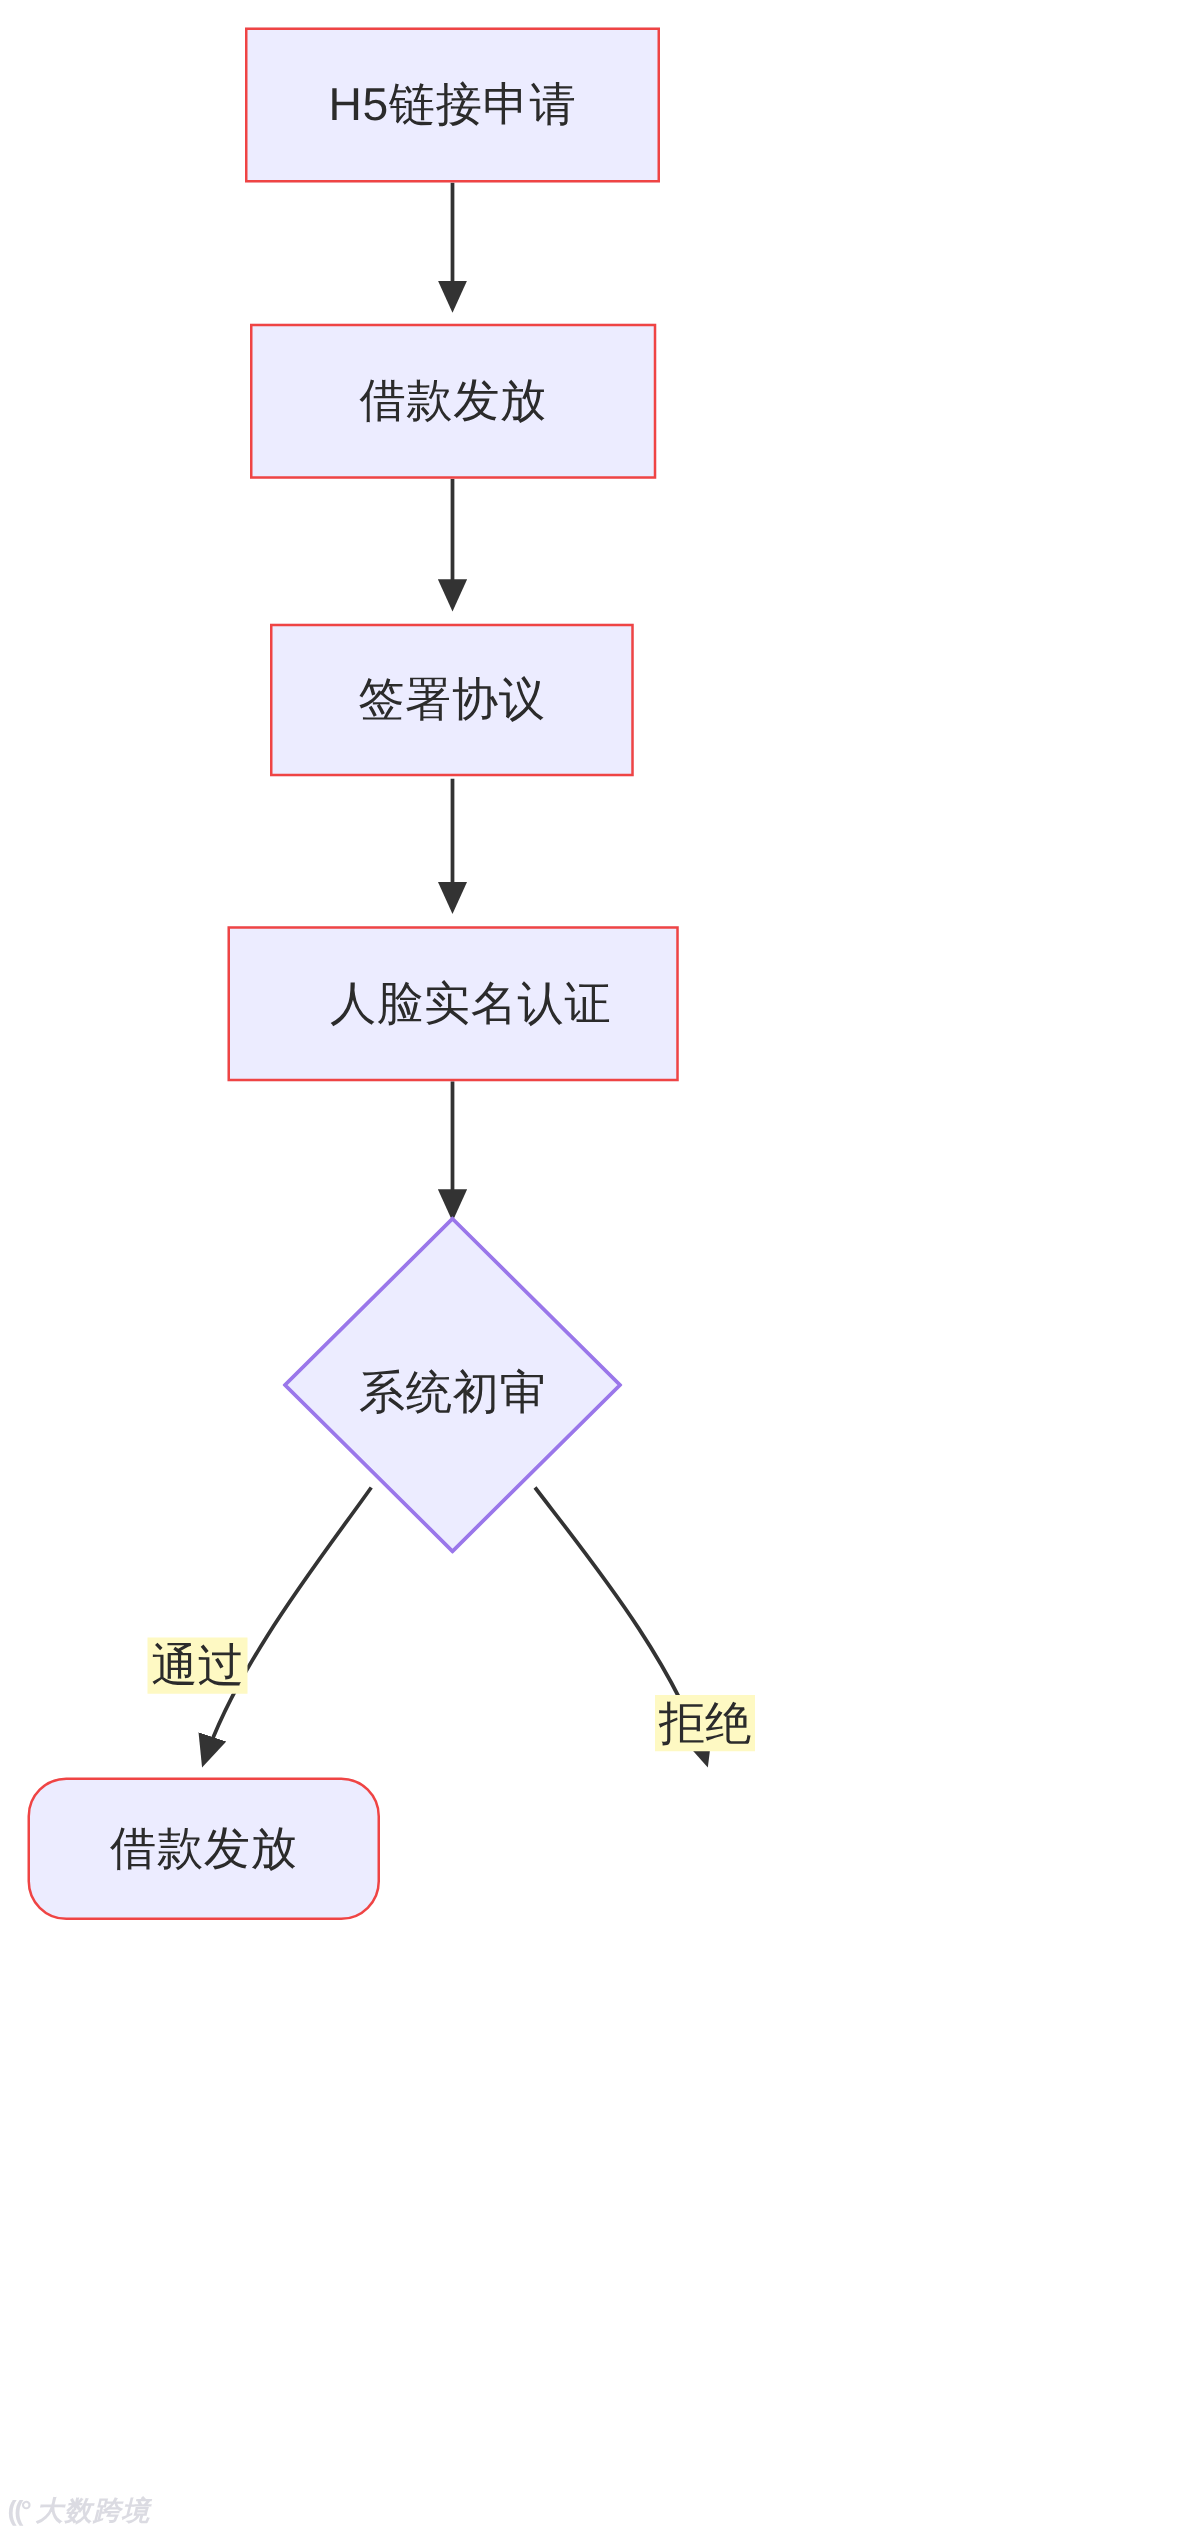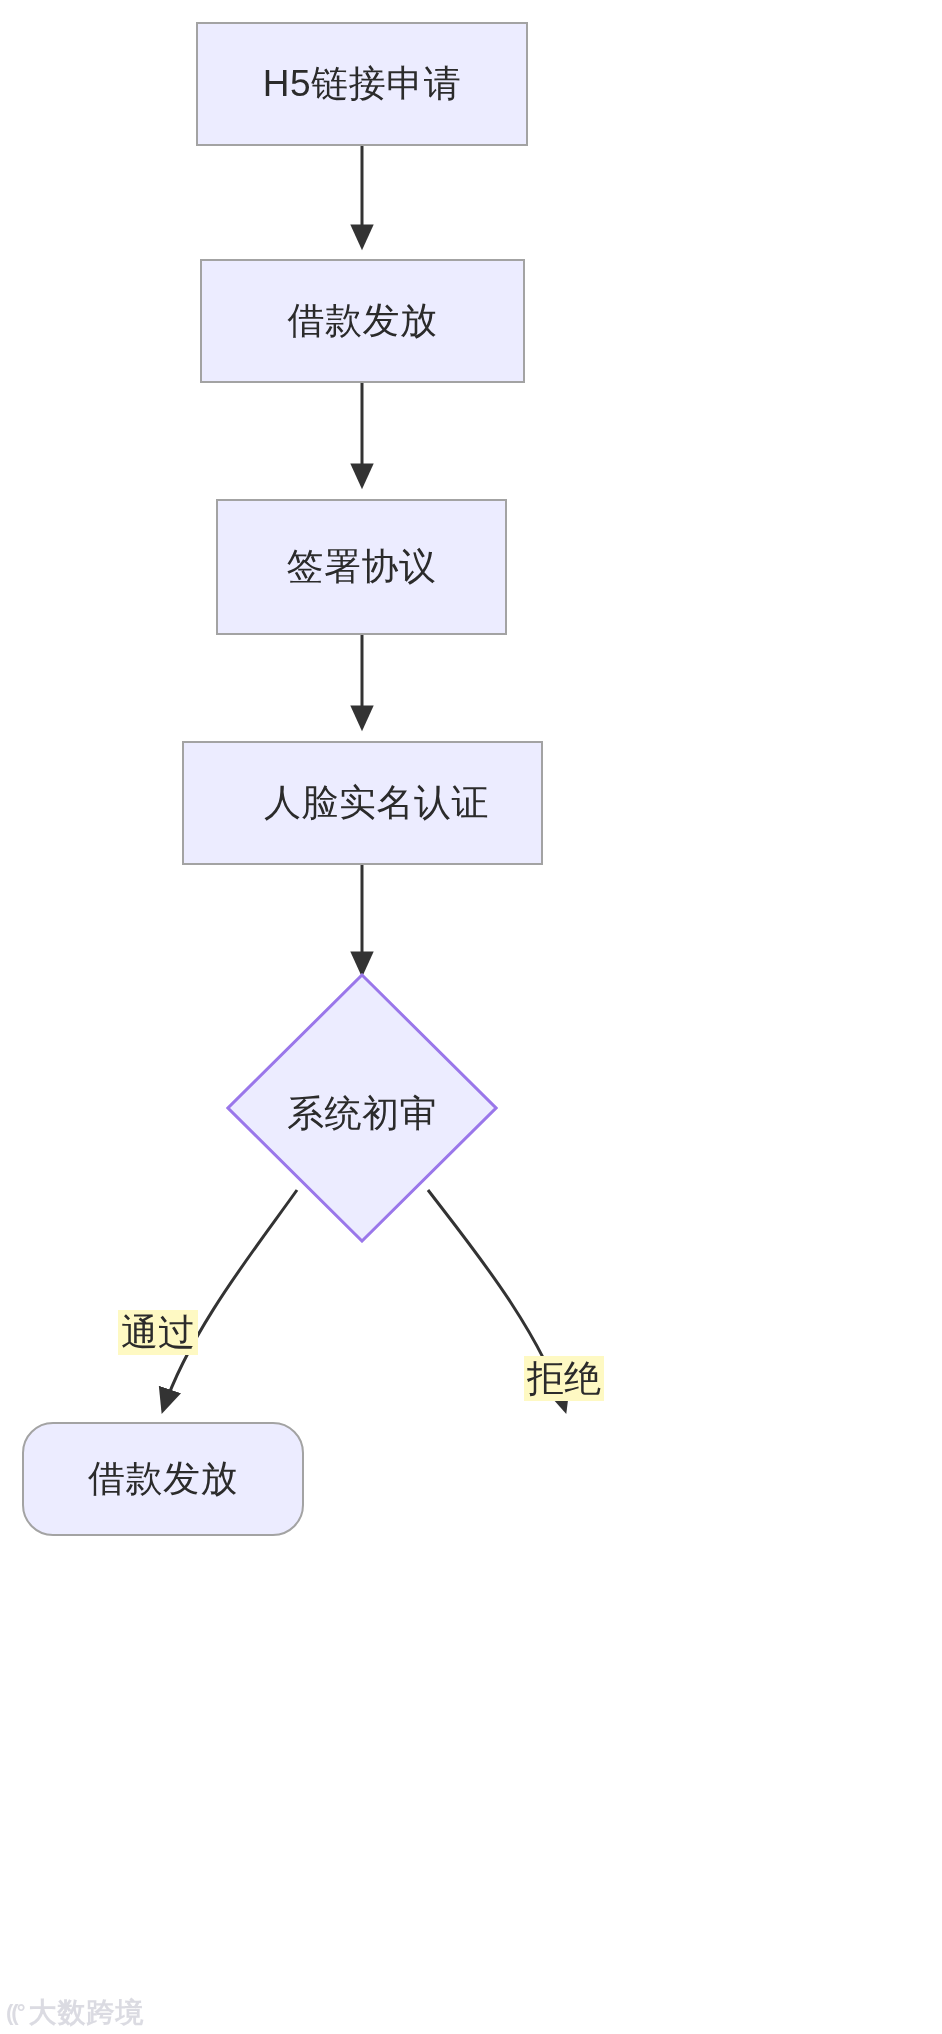--- a/index.html
+++ b/index.html
@@ -31,21 +31,21 @@
     width: 942px;
     height: 2034px;
     z-index: 1;
   }
 
   .node {
     position: absolute;
     z-index: 2;
     box-sizing: border-box;
     background: #ececff;
-    border: 2px solid #a3a3a3;
+    border: 2px solid #ef4444;
     display: flex;
     align-items: center;
     justify-content: center;
   }
   .node-label {
     color: #2b2b2b;
     font-size: 37px;
     line-height: 1.1;
     white-space: nowrap;
     letter-spacing: 0.5px;
@@ -95,24 +95,25 @@
     gap: 5px;
     opacity: 0.5;
   }
   #watermark .wm-mark {
     font-size: 22px;
     color: #b9b9c6;
     font-weight: bold;
     letter-spacing: -2px;
   }
   #watermark .wm-text {
-    font-size: 28px;
+    font-size: 22px;
     color: #b9b9c6;
     letter-spacing: 1px;
     font-weight: bold;
+    font-style: italic;
   }
 </style>
 </head>
 <body>
 
 <div id="flow-canvas">
 
   <svg id="edge-layer" viewBox="0 0 942 2034" width="942" height="2034">
     <defs>
       <marker id="arrowhead" markerWidth="9" markerHeight="9" refX="7.2" refY="4.5" orient="auto" markerUnits="strokeWidth">
@@ -146,21 +147,21 @@
   </svg>
 
   <div class="node" style="left:196px; top:22px; width:332px; height:124px;">
     <span class="node-label">H5链接申请</span>
   </div>
 
   <div class="node" style="left:200px; top:259px; width:325px; height:124px;">
     <span class="node-label">借款发放</span>
   </div>
 
-  <div class="node" style="left:216px; top:499px; width:291px; height:136px;">
+  <div class="node" style="left:216px; top:499px; width:291px; height:122px;">
     <span class="node-label">签署协议</span>
   </div>
 
   <div class="node" style="left:182px; top:741px; width:361px; height:124px;padding-left:28px;">
     <span class="node-label">人脸实名认证</span>
   </div>
 
   <div class="decision" style="left:226px; top:973px; width:272px; height:270px;">
     <svg class="diamond-shape" viewBox="0 0 272 270" preserveAspectRatio="none">
       <polygon points="136,2 270,135 136,268 2,135" fill="#ececff" stroke="#9a77ea" stroke-width="3"></polygon>

